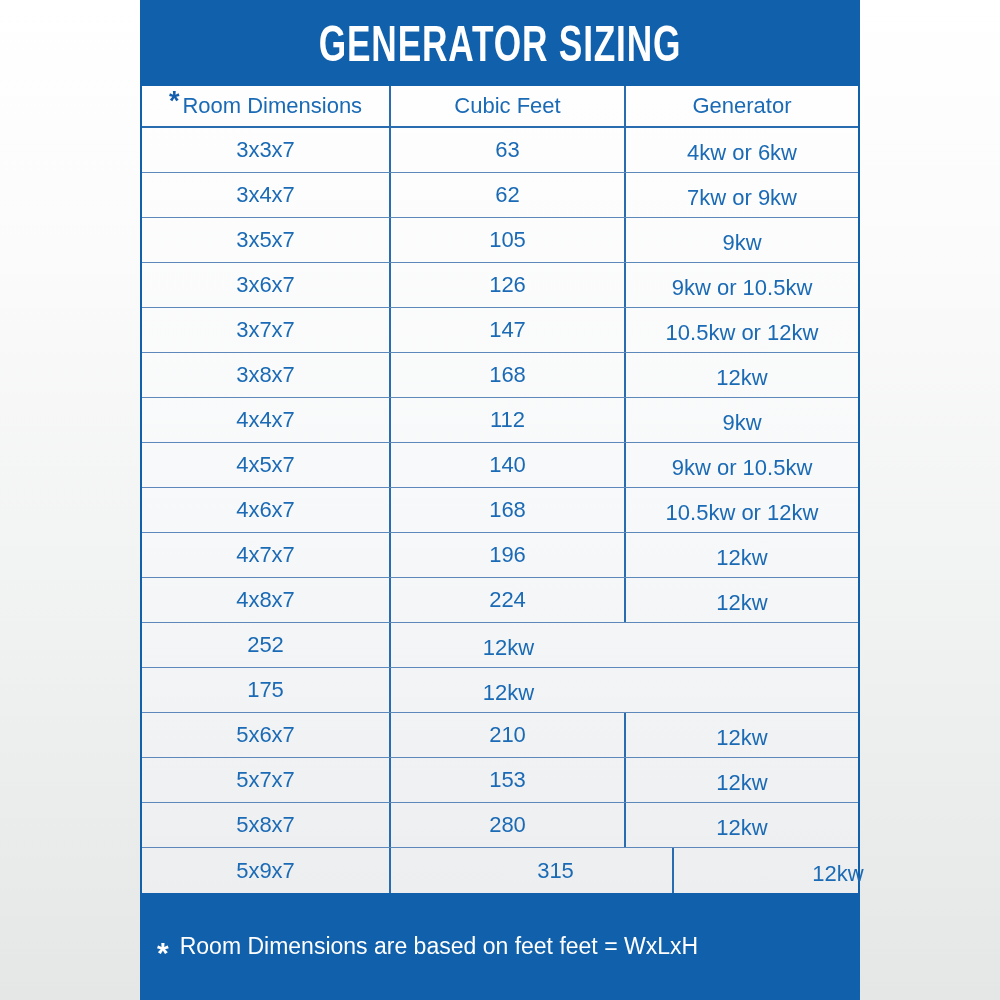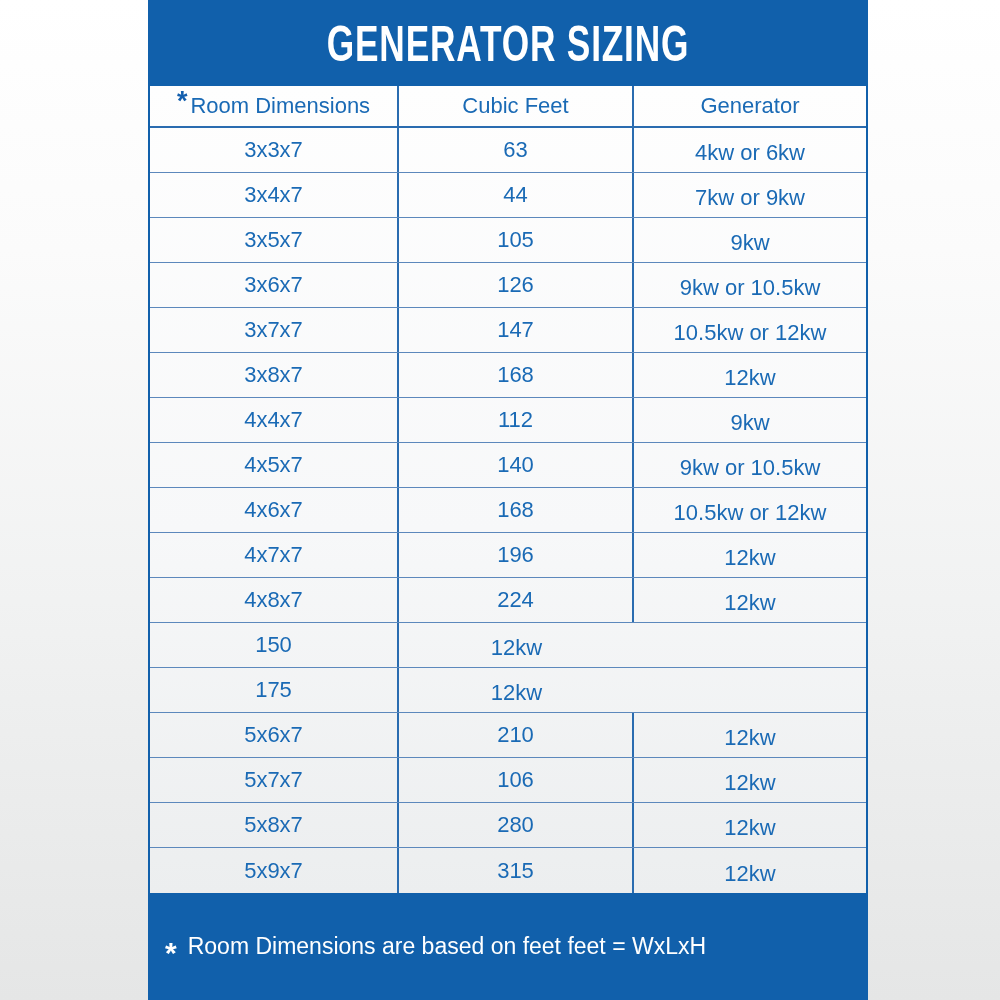--- a/index.html
+++ b/index.html
@@ -11,21 +11,21 @@
     font-family: "Liberation Sans", sans-serif;
   }
   .page {
     position: relative;
     width: 1000px;
     height: 1000px;
     background: linear-gradient(180deg, #ffffff 0%, #fbfbfb 25%, #f1f2f2 60%, #e5e6e6 100%);
   }
   .panel {
     position: absolute;
-    left: 148px;
+    left: 140px;
     top: 0;
     width: 720px;
     height: 1000px;
     background: #1160ab;
   }
   
   .title-band {
     height: 86px;
     display: flex;
     align-items: center;
@@ -55,20 +55,21 @@
   .trow.header {
     height: 42px;
     border-bottom: 2px solid #2a6cb0;
   }
   .trow.data {
     height: 45px;
     border-bottom: 1px solid #5c88bc;
   }
   .trow.data:last-child {
     border-bottom: none;
+    gap: 48px;
   }
   .cell {
     display: flex;
     align-items: center;
     justify-content: center;
     color: #1a6ab5;
     font-size: 22px;
     box-sizing: border-box;
   }
   .cell.c1, .cell.c2 { border-right: 2px solid #2a6cb0; }
@@ -121,21 +122,21 @@
         <div class="cell c3">Generator</div>
       </div>
 
       <div class="trow data">
         <div class="cell c1">3x3x7</div>
         <div class="cell c2">63</div>
         <div class="cell c3">4kw or 6kw</div>
       </div>
       <div class="trow data">
         <div class="cell c1">3x4x7</div>
-        <div class="cell c2">44</div>
+        <div class="cell c2">62</div>
         <div class="cell c3">7kw or 9kw</div>
       </div>
       <div class="trow data">
         <div class="cell c1">3x5x7</div>
         <div class="cell c2">105</div>
         <div class="cell c3">9kw</div>
       </div>
       <div class="trow data">
         <div class="cell c1">3x6x7</div>
         <div class="cell c2">126</div>
@@ -170,35 +171,35 @@
         <div class="cell c1">4x7x7</div>
         <div class="cell c2">196</div>
         <div class="cell c3">12kw</div>
       </div>
       <div class="trow data">
         <div class="cell c1">4x8x7</div>
         <div class="cell c2">224</div>
         <div class="cell c3">12kw</div>
       </div>
       <div class="trow data">
-        <div class="cell c2">150</div>
+        <div class="cell c2">252</div>
         <div class="cell c3">12kw</div>
       </div>
       <div class="trow data">
         <div class="cell c2">175</div>
         <div class="cell c3">12kw</div>
       </div>
       <div class="trow data">
         <div class="cell c1">5x6x7</div>
         <div class="cell c2">210</div>
         <div class="cell c3">12kw</div>
       </div>
       <div class="trow data">
         <div class="cell c1">5x7x7</div>
-        <div class="cell c2">106</div>
+        <div class="cell c2">153</div>
         <div class="cell c3">12kw</div>
       </div>
       <div class="trow data">
         <div class="cell c1">5x8x7</div>
         <div class="cell c2">280</div>
         <div class="cell c3">12kw</div>
       </div>
       <div class="trow data">
         <div class="cell c1">5x9x7</div>
         <div class="cell c2">315</div>

